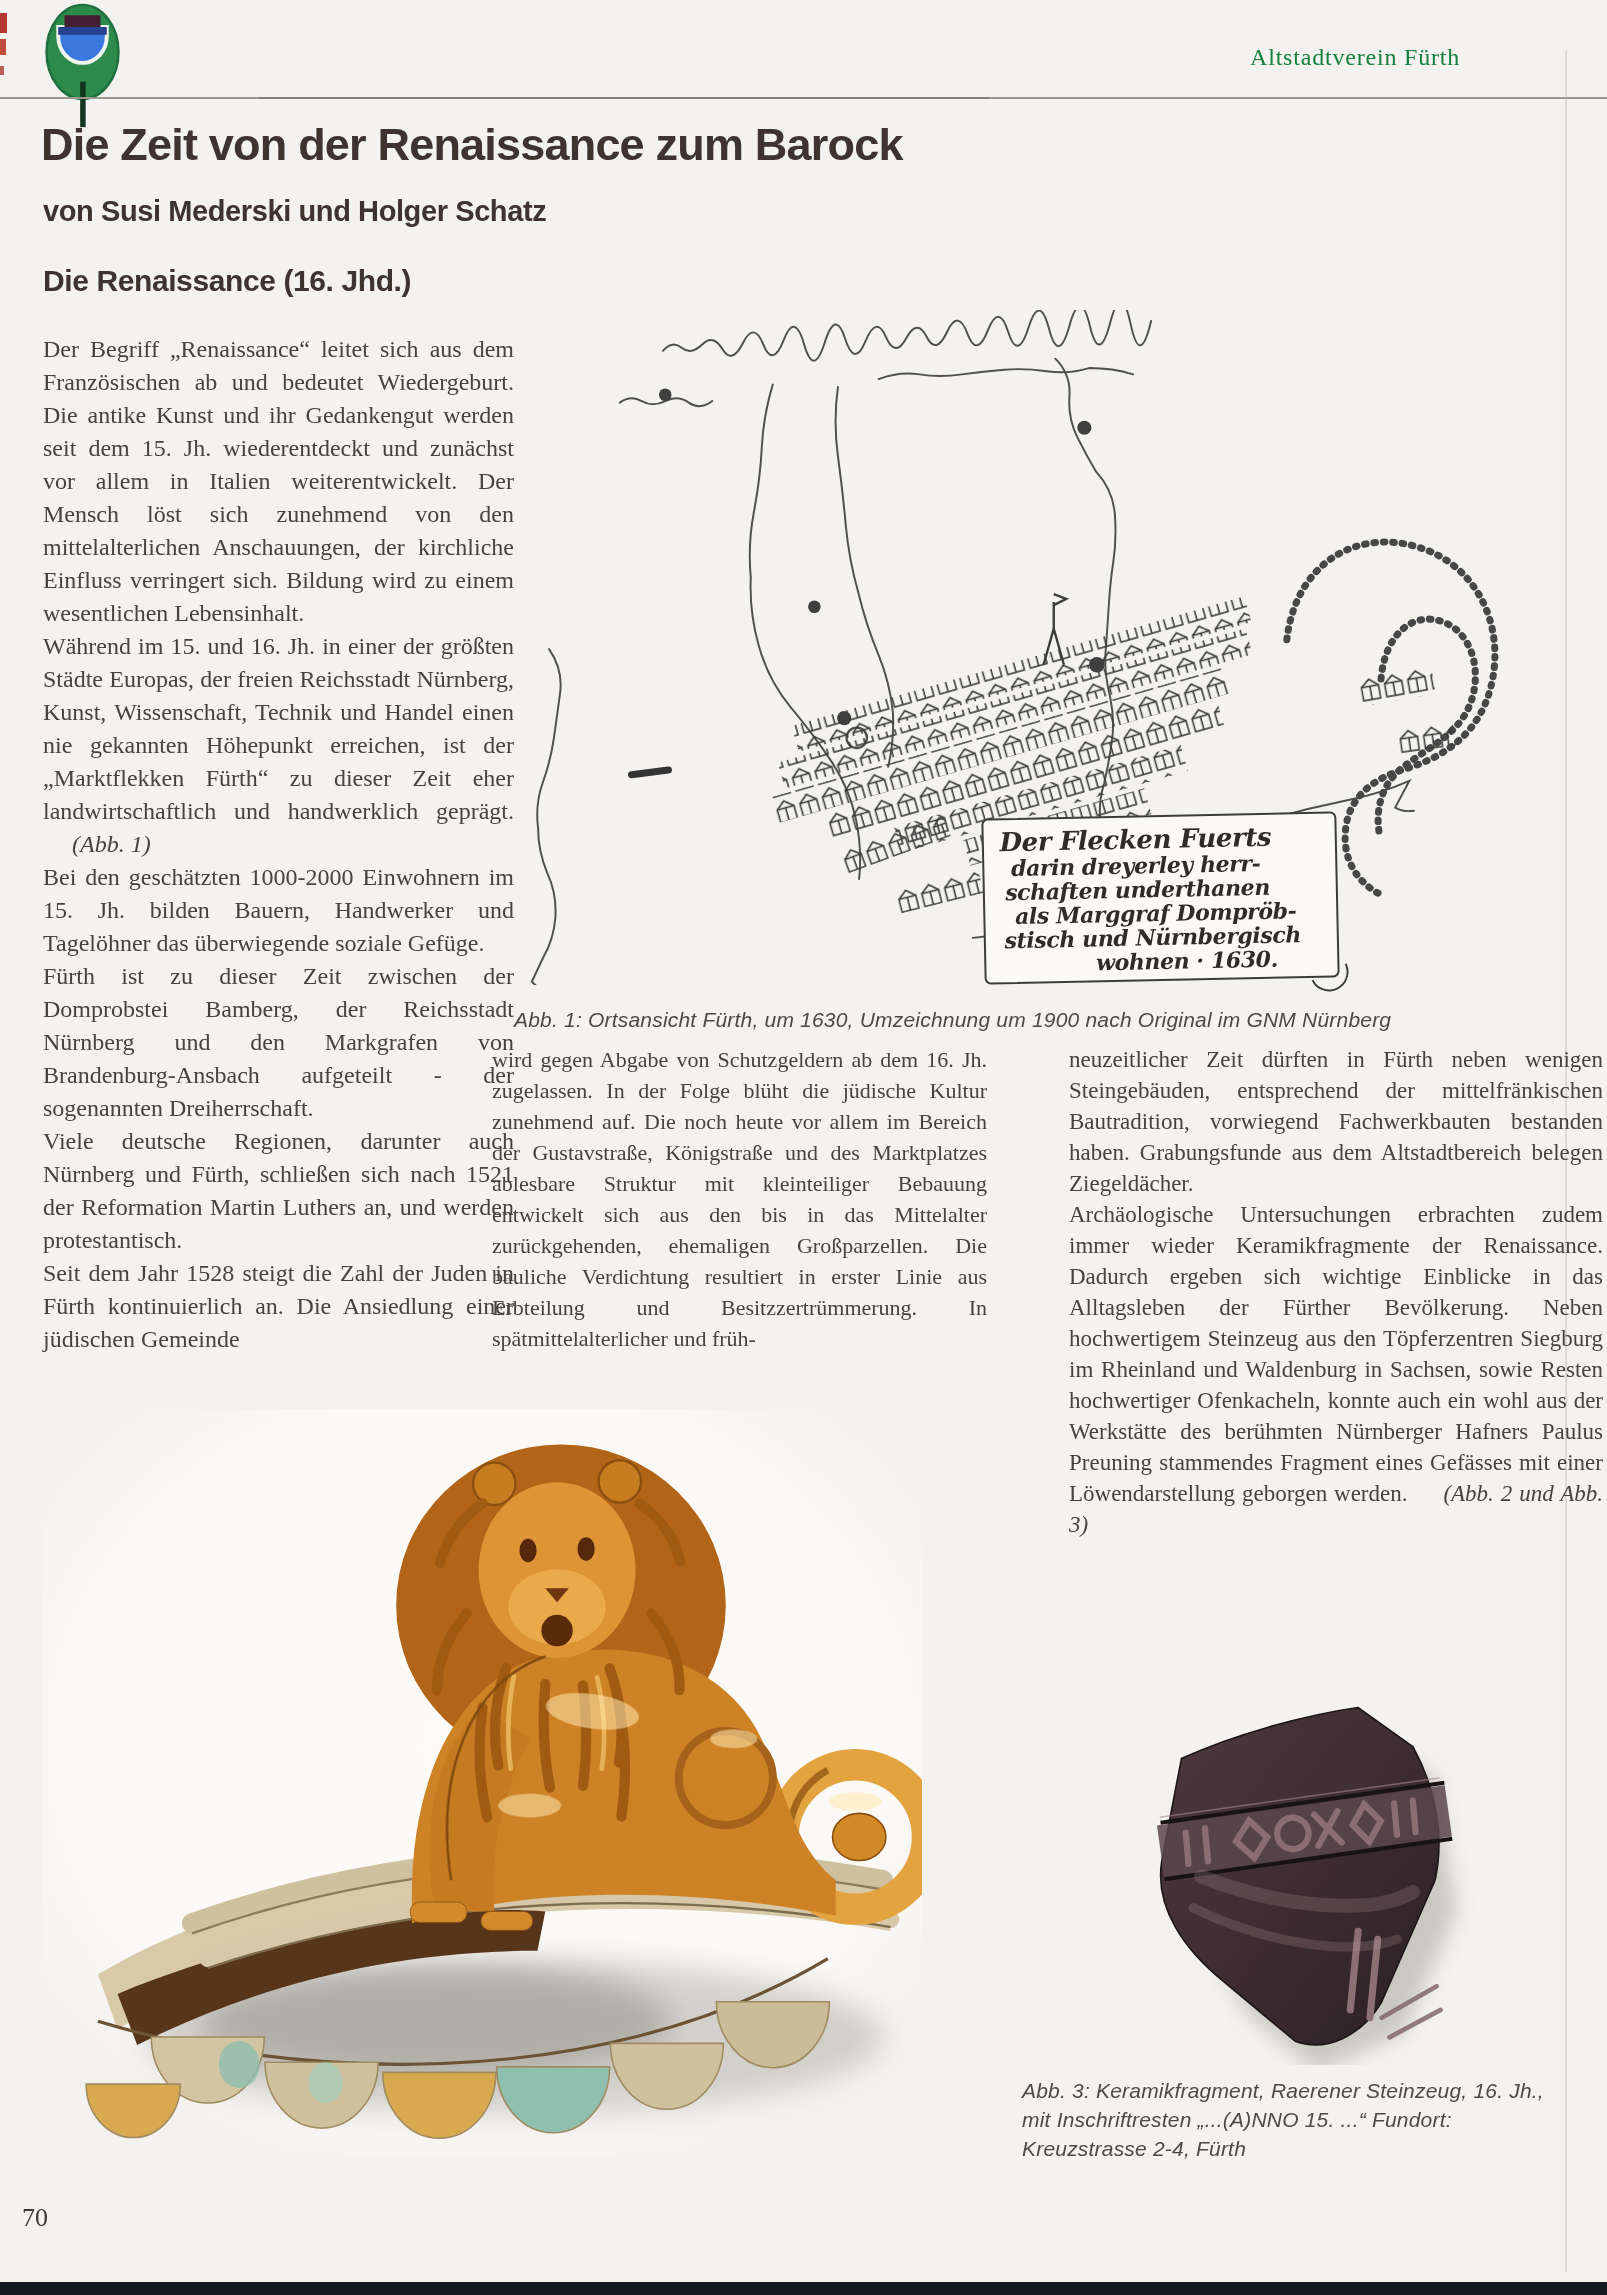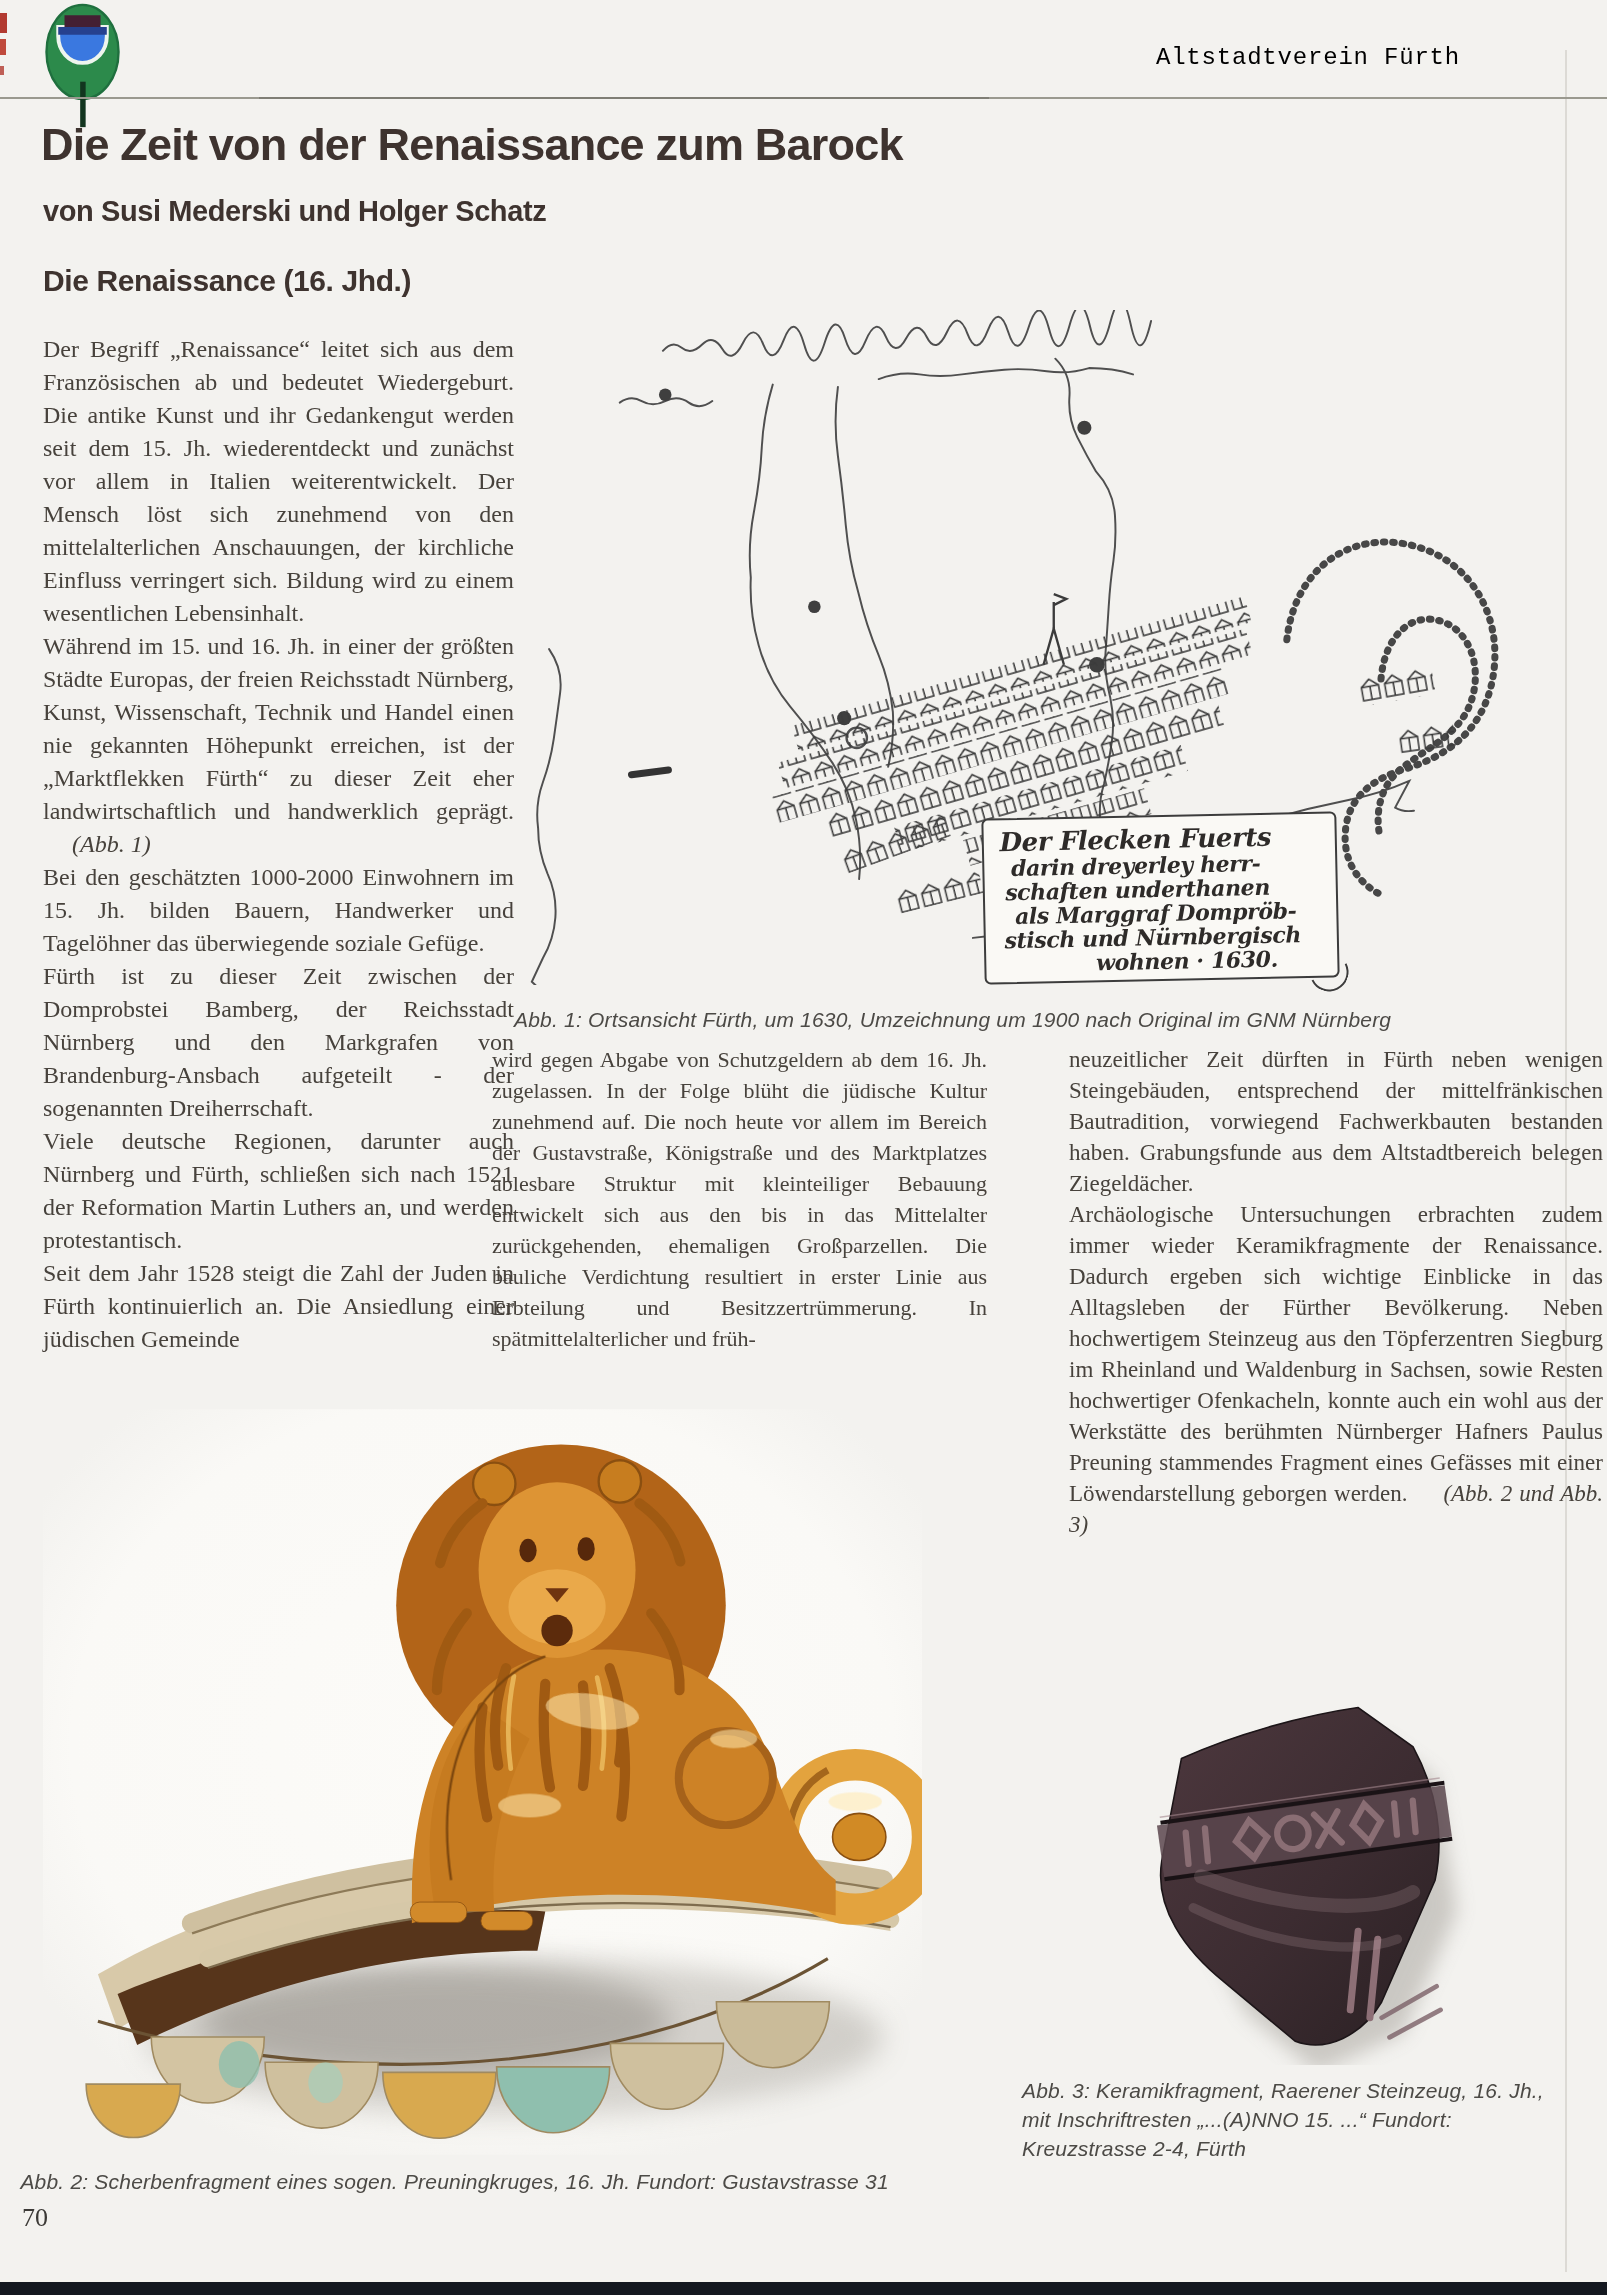--- a/index.html
+++ b/index.html
@@ -2,22 +2,22 @@
 <html style="font-size:12.6px"><head>
 <meta charset="utf-8">
 <style>
   html,body{margin:0;padding:0;background:#777;}
   .page{position:relative;width:1608px;height:2295px;background:#f3f2ef;overflow:hidden;
         font-family:"Liberation Serif",serif;color:#44403b;}
   .abs{position:absolute;}
   
   .rule{left:0;top:97px;width:1608px;height:1.6px;background:#9a998f;}
   .rule-dark{left:259px;top:97px;width:730px;height:2.4px;background:#73726a;opacity:.7;}
-  .masthead{right:148px;top:44px;font-family:Liberation Mono, monospace;font-size:24px;
-            color:#000000;letter-spacing:0.8px;}
+  .masthead{right:148px;top:44px;font-family:Liberation Serif, serif;font-size:24px;
+            color:#15803d;letter-spacing:0.8px;}
   .title{left:41px;top:119px;font-family:"Liberation Sans",sans-serif;font-weight:700;
          font-size:45px;color:#3e332f;letter-spacing:-0.8px;}
   .byline{left:43px;top:195px;font-family:"Liberation Sans",sans-serif;font-weight:700;
           font-size:29px;color:#3e332f;letter-spacing:-0.4px;}
   .section-heading{left:43px;top:264px;font-family:"Liberation Sans",sans-serif;font-weight:700;
           font-size:30px;color:#3e332f;letter-spacing:-0.4px;}
   
   .col{font-size:24px;line-height:33px;text-align:justify;color:#47423c;}
   .col p{margin:0;}
   .col-left{left:43px;top:333px;width:471px;}
@@ -252,21 +252,20 @@
           <ellipse cx="700" cy="385" rx="60" ry="22" transform="rotate(8 700 385)"></ellipse>
           <ellipse cx="620" cy="505" rx="40" ry="15"></ellipse>
           <ellipse cx="880" cy="420" rx="30" ry="12"></ellipse>
           <ellipse cx="1035" cy="500" rx="34" ry="12"></ellipse>
         </g>
         <path d="M520 600 C500 470 540 350 640 315" stroke="#7c470f" stroke-width="3" fill="none"></path>
       </g>
     </svg>
   </div>
 
-  <div class="abs caption cap2">Abb. 2: Scherbenfragment eines sogen. Preuningkruges, 16. Jh. Fundort: Gustavstrasse 31</div>
   <div class="abs page-number">70</div>
 
   <div class="abs shard-fig">
     <svg width="534" height="393" viewBox="0 0 680 500">
       <defs>
         <filter id="blur2" x="-40%" y="-40%" width="180%" height="180%">
             <feGaussianBlur stdDeviation="12"></feGaussianBlur>
           </filter>
         <linearGradient id="shardG" x1="0" y1="0" x2="1" y2="1">
           <stop offset="0%" stop-color="#4d383e"></stop>

